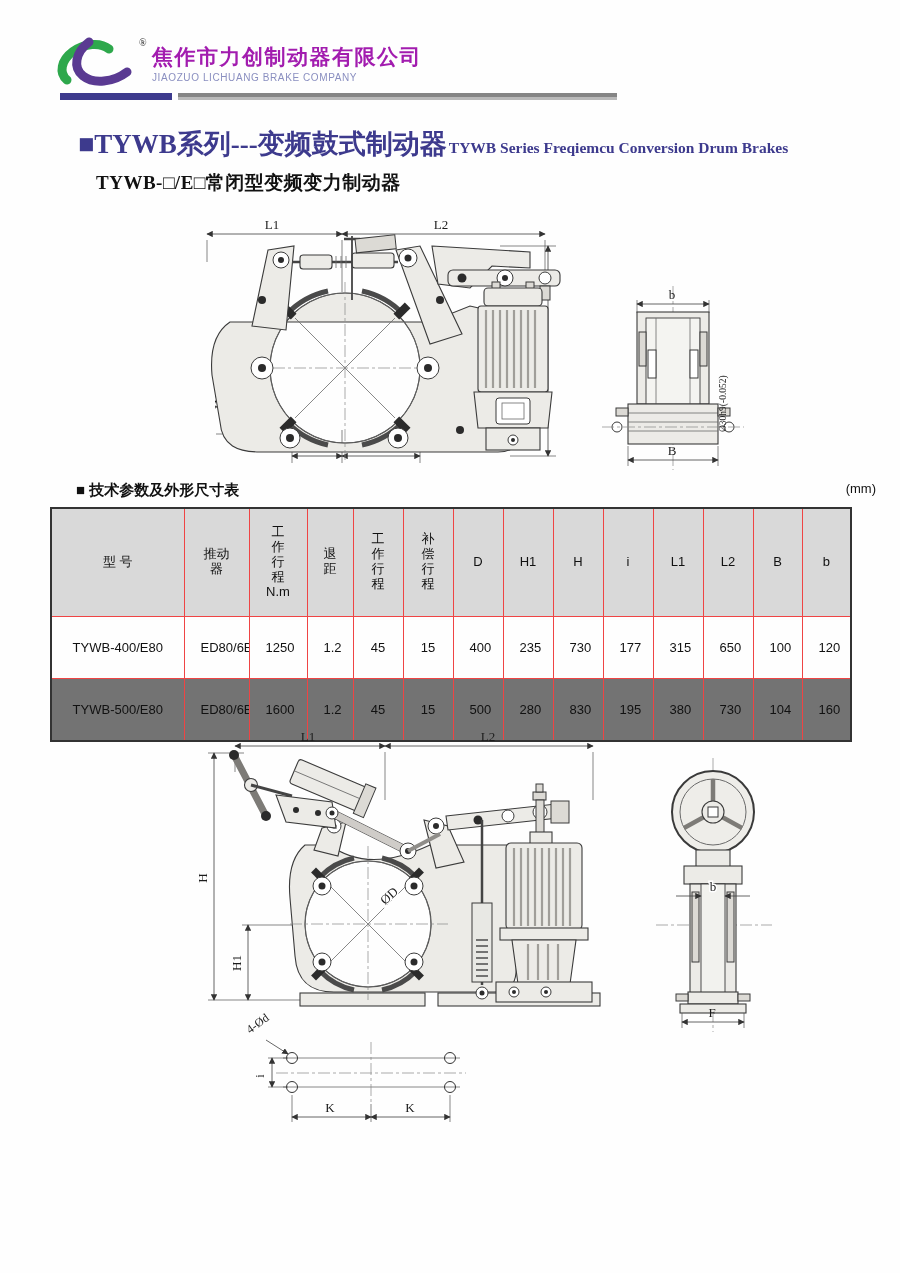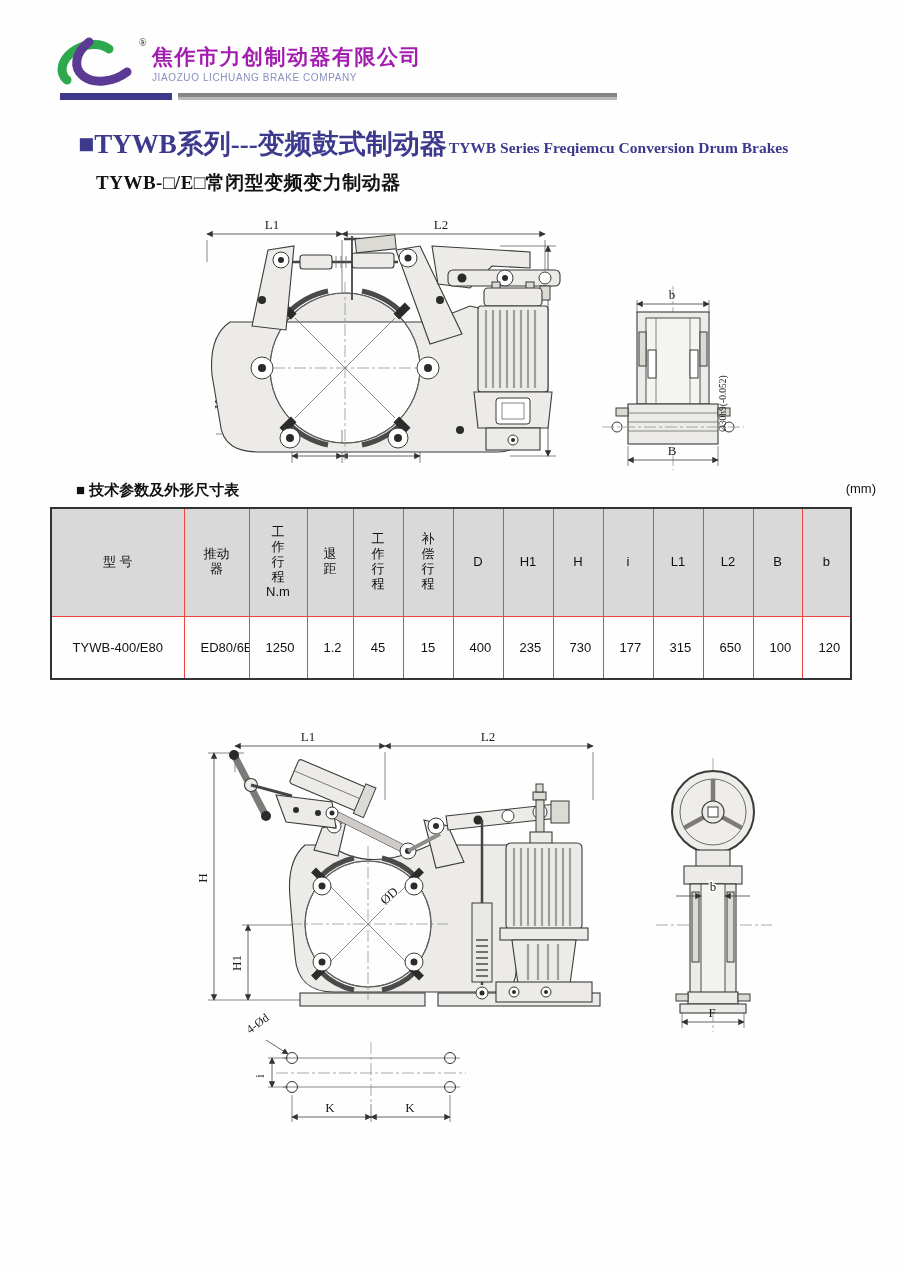--- a/index.html
+++ b/index.html
@@ -273,20 +273,36 @@
           <td>15</td>
           <td>400</td>
           <td>235</td>
           <td>730</td>
           <td>177</td>
           <td>315</td>
           <td>650</td>
           <td>100</td>
           <td>120</td>
         </tr>
+        <tr>
+          <td>TYWB-500/E80</td>
+          <td>ED80/6B</td>
+          <td>1600</td>
+          <td>1.2</td>
+          <td>45</td>
+          <td>15</td>
+          <td>500</td>
+          <td>280</td>
+          <td>830</td>
+          <td>195</td>
+          <td>380</td>
+          <td>730</td>
+          <td>104</td>
+          <td>160</td>
+        </tr>
       </tbody>
   </table>
 
 
   <svg class="abs" style="left:0;top:712px;" width="900" height="430" viewBox="0 712 900 430">
     <defs>
       <marker id="arrB" viewBox="0 0 10 10" refX="9" refY="5" markerWidth="8" markerHeight="8" orient="auto-start-reverse">
           <path d="M0,0L10,5L0,10z" fill="#333"></path>
         </marker>
     </defs>

